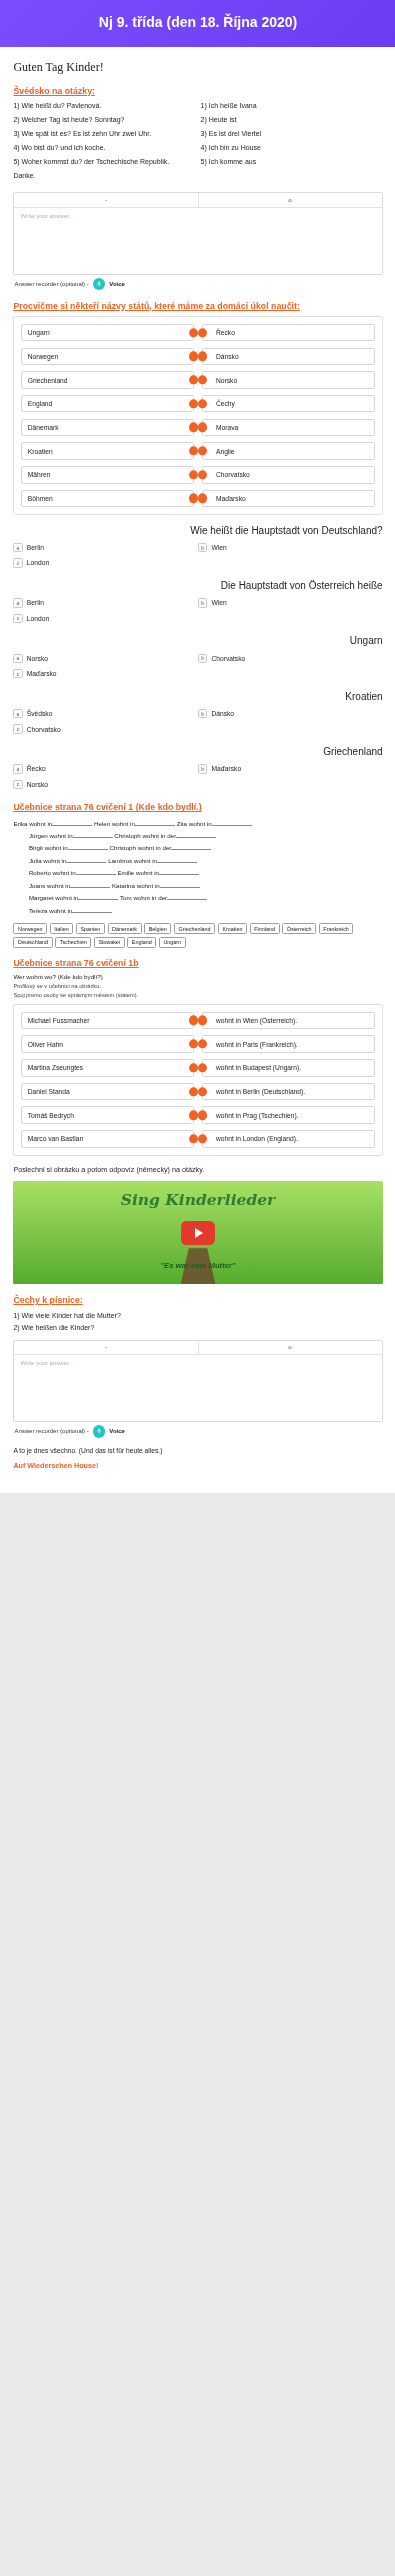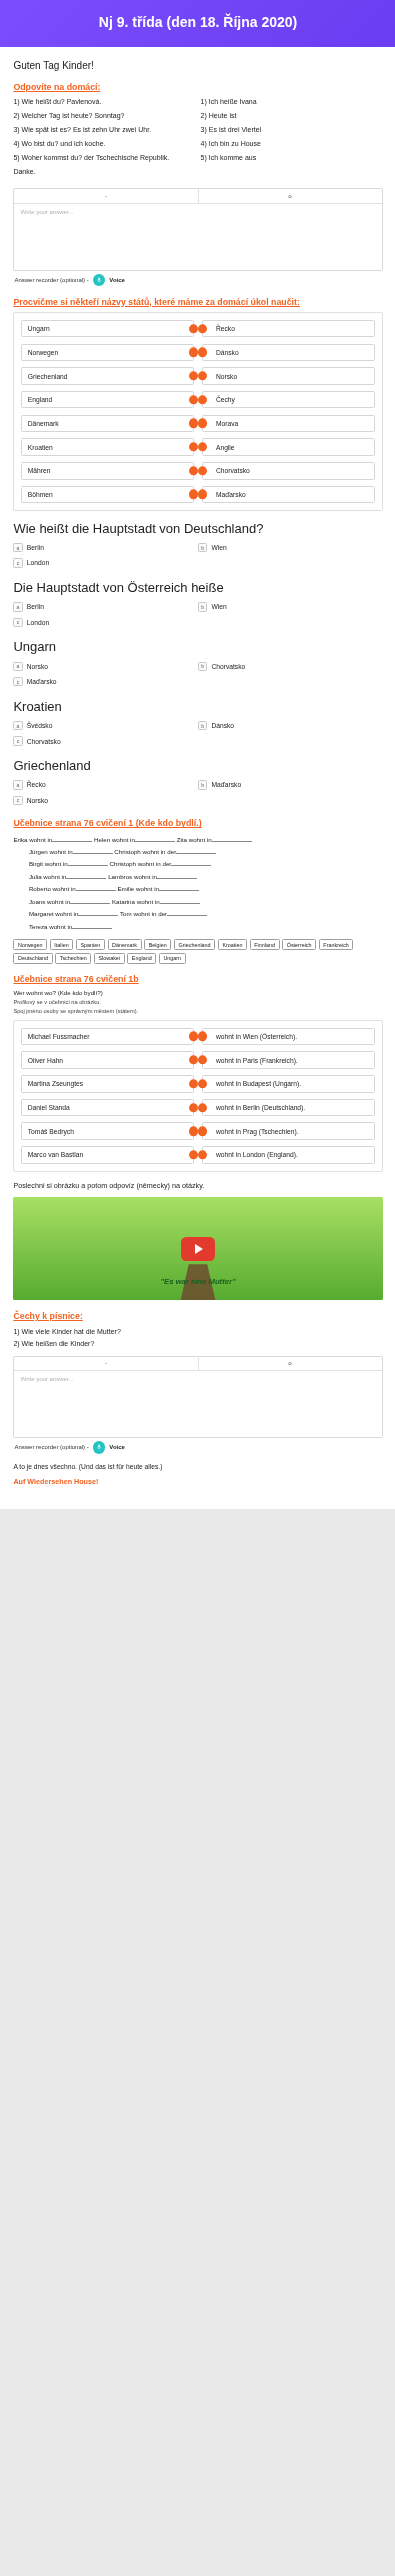--- a/index.html
+++ b/index.html
@@ -26,23 +26,24 @@
   }
   .header .title {
     font-size: 14px;
     font-weight: bold;
     line-height: 1.3;
   }
   .content {
     padding: 9.3px 13.4px 5.2px 13.4px;
   }
   .greet {
-    font-size: 10px;
+    font-size: 12px;
     color: #222;
     margin: 4.1px 0 6.2px 0;
+    font-family: Liberation Serif, serif;
   }
   .section-head {
     color: #f26322;
     font-size: 8.8px;
     font-weight: bold;
     margin: 10.3px 0 5.2px 0;
     text-decoration: underline;
   }
   .qa-table {
     display: flex;
@@ -134,23 +135,24 @@
     background: #f26322;
     position: absolute;
     top: 50%;
     transform: translateY(-50%);
   }
   .match-cell.left .dot { right: -4.6px; }
   .match-cell.right .dot { left: -4.6px; }
 
   
   .mcq-q {
-    font-size: 13px;
+    font-size: 10px;
     color: #222;
     margin: 9.3px 0 4.1px 0;
+    text-align: right;
   }
   .mcq-grid {
     display: flex;
     flex-wrap: wrap;
   }
   .mcq-opt {
     width: 50%;
     display: flex;
     align-items: center;
     gap: 4.1px;
@@ -285,21 +287,21 @@
 <div class="page">
 
   <div class="header">
     <div class="title">Nj 9. třída (den 18. Října 2020)</div>
   </div>
 
   <div class="content">
 
     <div class="greet">Guten Tag Kinder!</div>
 
-    <div class="section-head">Odpovíte na domácí:</div>
+    <div class="section-head">Švédsko na otázky:</div>
 
     <div class="qa-table">
       <div class="qa-col">
         <p>1) Wie heißt du? Pavlenová.</p>
         <p>2) Welcher Tag ist heute? Sonntag?</p>
         <p>3) Wie spät ist es? Es ist zehn Uhr zwei Uhr.</p>
         <p>4) Wo bist du? und ich koche.</p>
         <p>5) Woher kommst du? der Tschechische Republik.</p>
         <p>Danke.</p>
       </div>
@@ -610,20 +612,21 @@
           </div>
         <div class="match-cell right">
             <span class="dot"></span>
             <span style="margin-left:7.2px">wohnt in London (England).</span>
           </div>
       </div>
     </div>
 
     <div class="mini-head">Poslechni si obrázku a potom odpovíz (německy) na otázky.</div>
     <div class="video">
+      <div class="vtitle">Sing Kinderlieder</div>
       <div class="tree"></div>
       <div class="play-btn">
           <div class="tri"></div>
         </div>
       <div class="vsub">"Es war eine Mutter"</div>
     </div>
 
     <div class="section-head">Čechy k písnice:</div>
     <div class="q-list">
       <div>1) Wie viele Kinder hat die Mutter?</div>

